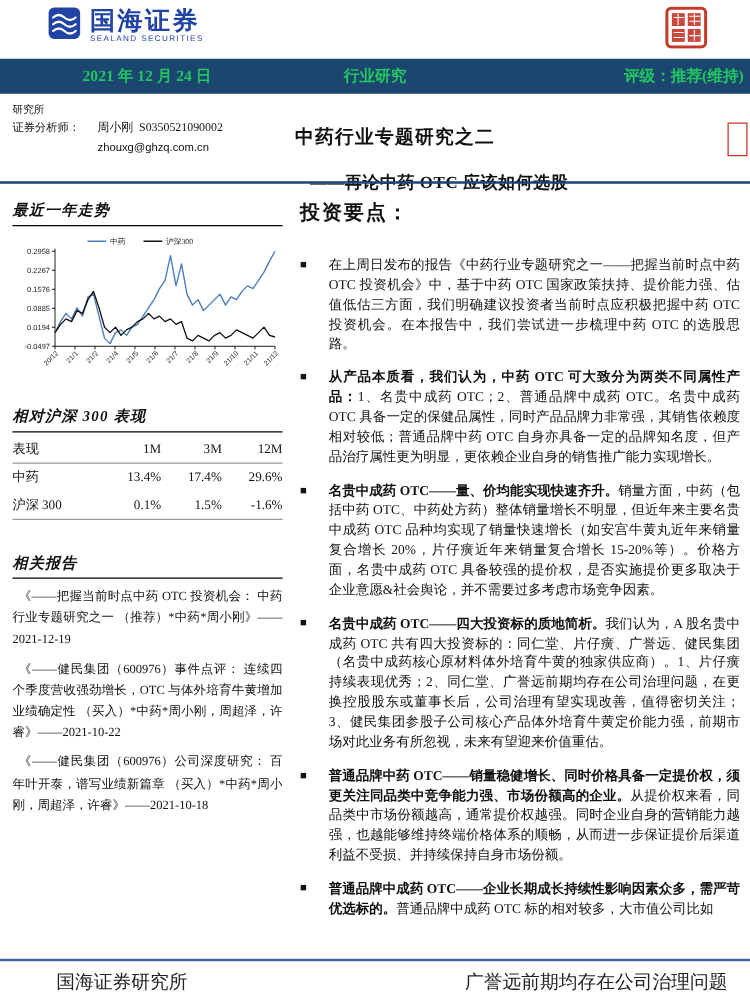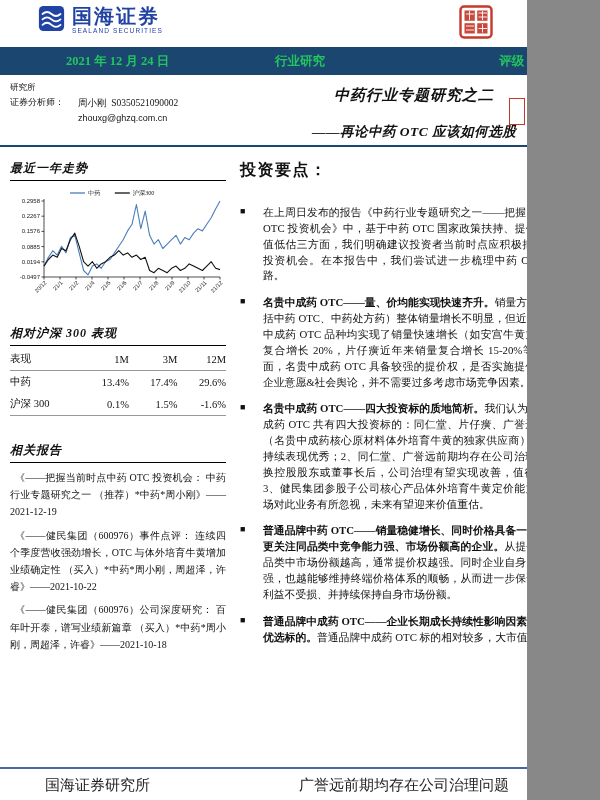--- a/index.html
+++ b/index.html
@@ -1,16 +1,16 @@
 <!DOCTYPE html>
 <html><head>
 <meta charset="utf-8">
 <style>
   html,body{margin:0;padding:0;background:#888;}
-  .page{position:relative;width:527px;height:800px;background:#fff;overflow:hidden;
+  .page{position:relative;width:600px;height:800px;background:#fff;overflow:hidden;
         font-family:"Liberation Serif","DejaVu Serif",serif;color:#111;}
 
   
   .logo-row{position:absolute;top:5px;left:38px;right:34px;display:flex;
             justify-content:space-between;align-items:flex-start;}
   .brand{display:flex;align-items:center;gap:7px;}
   .brand-text{display:flex;flex-direction:column;line-height:1;}
   .brand-cn{font-family:"Liberation Sans","DejaVu Sans",sans-serif;font-weight:bold;
             font-size:20px;color:#2143A3;letter-spacing:2px;}
   .brand-en{font-family:"Liberation Sans","DejaVu Sans",sans-serif;font-size:6.5px;
@@ -23,21 +23,21 @@
   .bar-category{position:absolute;left:50%;transform:translateX(-50%);}
   .bar-rating{margin-left:auto;margin-right:5px;}
 
   
   .analyst{position:absolute;top:81px;left:10px;font-size:9px;line-height:1.5;}
   .analyst-org{font-size:8.5px;}
   .analyst-row{display:flex;gap:14px;margin-top:2px;}
   .analyst-vals{font-size:9.5px;line-height:1.6;}
   .analyst-email{font-family:"Liberation Sans","DejaVu Sans",sans-serif;font-size:9px;}
 
-  .doc-title{position:absolute;top:86px;left:236px;width:356px;text-align:center;font-style:italic;}
+  .doc-title{position:absolute;top:100px;left:236px;width:356px;}
   .doc-title .t-main{font-size:15px;font-weight:bold;margin:0 0 18px 0;letter-spacing:1px;}
   .doc-title .t-sub{font-size:13.5px;font-weight:bold;margin:12px;letter-spacing:0.5px;}
 
   .red-stamp{position:absolute;top:98px;right:2px;width:14px;height:25px;
              border:1.6px solid #C5392B;background:#fff;}
 
   .main-rule{position:absolute;top:145px;left:0;width:600px;height:0;
              border-top:2px solid #1B4670;}
 
   
@@ -228,20 +228,21 @@
       <p class="report-item">《——健民集团（600976）事件点评： 连续四个季度营收强劲增长，OTC 与体外培育牛黄增加业绩确定性 （买入）*中药*周小刚，周超泽，许睿》——2021-10-22</p>
       <p class="report-item">《——健民集团（600976）公司深度研究： 百年叶开泰，谱写业绩新篇章 （买入）*中药*周小刚，周超泽，许睿》——2021-10-18</p>
     </section>
 
   </aside>
 
   <main class="main-col">
     <h2 class="main-heading">投资要点：</h2>
     <ul class="bullets">
       <li><span class="lead"></span><span>在上周日发布的报告《中药行业专题研究之一——把握当前时点中药 OTC 投资机会》中，基于中药 OTC 国家政策扶持、提价能力强、估值低估三方面，我们明确建议投资者当前时点应积极把握中药 OTC 投资机会。在本报告中，我们尝试进一步梳理中药 OTC 的选股思路。</span></li>
+      <li><span class="lead">从产品本质看，我们认为，中药 OTC 可大致分为两类不同属性产品：</span><span>1、名贵中成药 OTC；2、普通品牌中成药 OTC。名贵中成药 OTC 具备一定的保健品属性，同时产品品牌力非常强，其销售依赖度相对较低；普通品牌中药 OTC 自身亦具备一定的品牌知名度，但产品治疗属性更为明显，更依赖企业自身的销售推广能力实现增长。</span></li>
       <li><span class="lead">名贵中成药 OTC——量、价均能实现快速齐升。</span><span>销量方面，中药（包括中药 OTC、中药处方药）整体销量增长不明显，但近年来主要名贵中成药 OTC 品种均实现了销量快速增长（如安宫牛黄丸近年来销量复合增长 20%，片仔癀近年来销量复合增长 15-20%等）。价格方面，名贵中成药 OTC 具备较强的提价权，是否实施提价更多取决于企业意愿&amp;社会舆论，并不需要过多考虑市场竞争因素。</span></li>
       <li><span class="lead">名贵中成药 OTC——四大投资标的质地简析。</span><span>我们认为，A 股名贵中成药 OTC 共有四大投资标的：同仁堂、片仔癀、广誉远、健民集团（名贵中成药核心原材料体外培育牛黄的独家供应商）。1、片仔癀持续表现优秀；2、同仁堂、广誉远前期均存在公司治理问题，在更换控股股东或董事长后，公司治理有望实现改善，值得密切关注；3、健民集团参股子公司核心产品体外培育牛黄定价能力强，前期市场对此业务有所忽视，未来有望迎来价值重估。</span></li>
       <li><span class="lead">普通品牌中药 OTC——销量稳健增长、同时价格具备一定提价权，须更关注同品类中竞争能力强、市场份额高的企业。</span><span>从提价权来看，同品类中市场份额越高，通常提价权越强。同时企业自身的营销能力越强，也越能够维持终端价格体系的顺畅，从而进一步保证提价后渠道利益不受损、并持续保持自身市场份额。</span></li>
       <li><span class="lead">普通品牌中成药 OTC——企业长期成长持续性影响因素众多，需严苛优选标的。</span><span>普通品牌中成药 OTC 标的相对较多，大市值公司比如</span></li>
     </ul>
   </main>
 
   <div class="footer-rule"></div>
   <div class="footer">
     <span>国海证券研究所</span>

